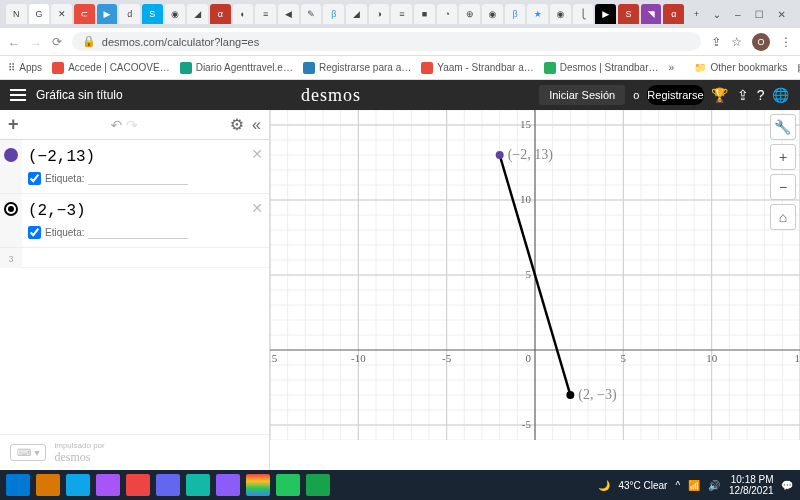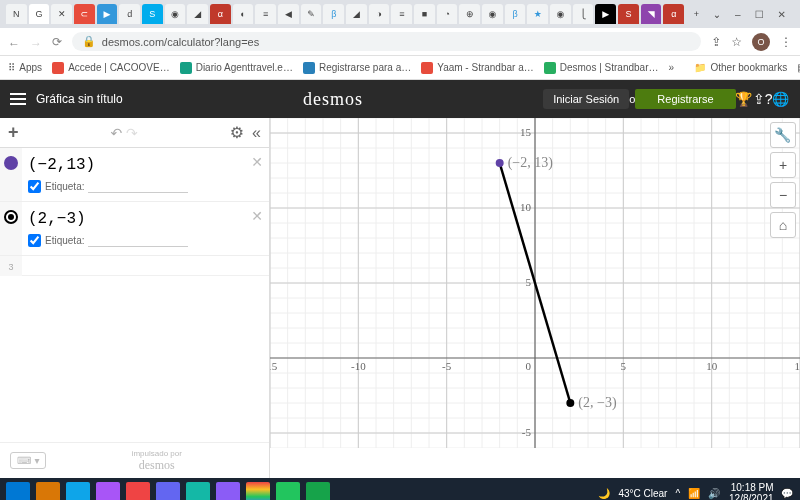--- a/index.html
+++ b/index.html
@@ -8,28 +8,28 @@
 .tab-strip{display:flex;gap:2px;flex:1;overflow:hidden}
 .tab{width:22px;height:20px;background:#f1f3f4;border-radius:3px 3px 0 0;display:flex;align-items:center;justify-content:center;font-size:9px}
 .tab.active{background:#fff}
 .win-controls{display:flex;gap:14px;padding:0 8px;color:#555}
 .addr-bar{height:28px;background:#fff;display:flex;align-items:center;padding:0 8px;gap:10px;border-bottom:1px solid #e0e0e0;font-size:12px;color:#555}
 .nav-arrow{color:#888;cursor:pointer}
 .url-box{flex:1;display:flex;align-items:center;gap:6px;background:#f1f3f4;border-radius:12px;padding:3px 10px;font-size:11px}
 .bookmarks{height:24px;background:#fff;display:flex;align-items:center;padding:0 8px;gap:10px;border-bottom:1px solid #ddd;font-size:10px;color:#555;overflow:hidden}
 .bm{display:flex;align-items:center;gap:4px;white-space:nowrap}
 .bm-icon{width:12px;height:12px;background:#4285f4;border-radius:2px}
-.app-header{height:38px;background:#2a2a2a;color:#fff;display:flex;align-items:center;padding:0 10px;font-size:12px}
+.app-header{height:30px;background:#2a2a2a;color:#fff;display:flex;align-items:center;padding:0 10px;font-size:12px}
 .hamburger{width:16px;display:flex;flex-direction:column;gap:3px;margin-right:10px}
 .hamburger span{height:2px;background:#fff}
 .title{flex:0 0 auto}
 .logo{flex:1;text-align:center;font-family:serif;font-size:18px;letter-spacing:1px}
-.hdr-right{display:flex;align-items:center;}
+.hdr-right{display:flex;align-items:center;gap:8px}
 .btn-login{background:#3a3a3a;padding:4px 10px;border-radius:3px;font-size:11px}
-.btn-register{background:#4d7c0f;padding:4px 22px;border-radius:2px;font-size:11px}
+.btn-register{background:#000000;padding:4px 0;border-radius:9px;font-size:11px}
 .hdr-icon{font-size:14px;cursor:pointer}
 .body{display:flex;height:calc(500px - 28px - 28px - 24px - 30px - 30px)}
 .sidebar{width:270px;border-right:1px solid #ddd;display:flex;flex-direction:column}
 .sb-top{height:30px;border-bottom:1px solid #ddd;display:flex;align-items:center;padding:0 8px;color:#666}
 .plus{font-size:18px;font-weight:bold;cursor:pointer}
 .sb-top-mid{flex:1;text-align:center;color:#aaa;font-size:14px}
 .gear{cursor:pointer}
 .chev{margin-left:8px;cursor:pointer}
 .expr{position:relative;border-bottom:1px solid #eee;padding:8px 8px 8px 28px}
 .expr-idx{position:absolute;left:0;top:0;width:22px;height:100%;background:#f7f7f7;color:#aaa;font-size:9px;display:flex;align-items:flex-start;justify-content:center;padding-top:6px}
@@ -209,21 +209,21 @@
 
     <div class="empty-row">
       <div class="expr-idx">3</div>
     </div>
 
     <div class="sb-bottom">
       <div class="kbd">
         <span>⌨</span>
         <span>▾</span>
       </div>
-      <div style="flex:1;text-align:center">
+      <div style="flex:1;text-align:left">
         <div style="font-size:8px">impulsado por</div>
         <div style="font-family:serif;font-size:12px">desmos</div>
       </div>
     </div>
   </div>
 
   <div class="graph">
     <svg id="chart-svg" viewBox="0 0 530 330">
         <line x1="0" y1="0" x2="0" y2="330" stroke="#eee"></line>
         <line x1="17.666666666666668" y1="0" x2="17.666666666666668" y2="330" stroke="#eee"></line>

